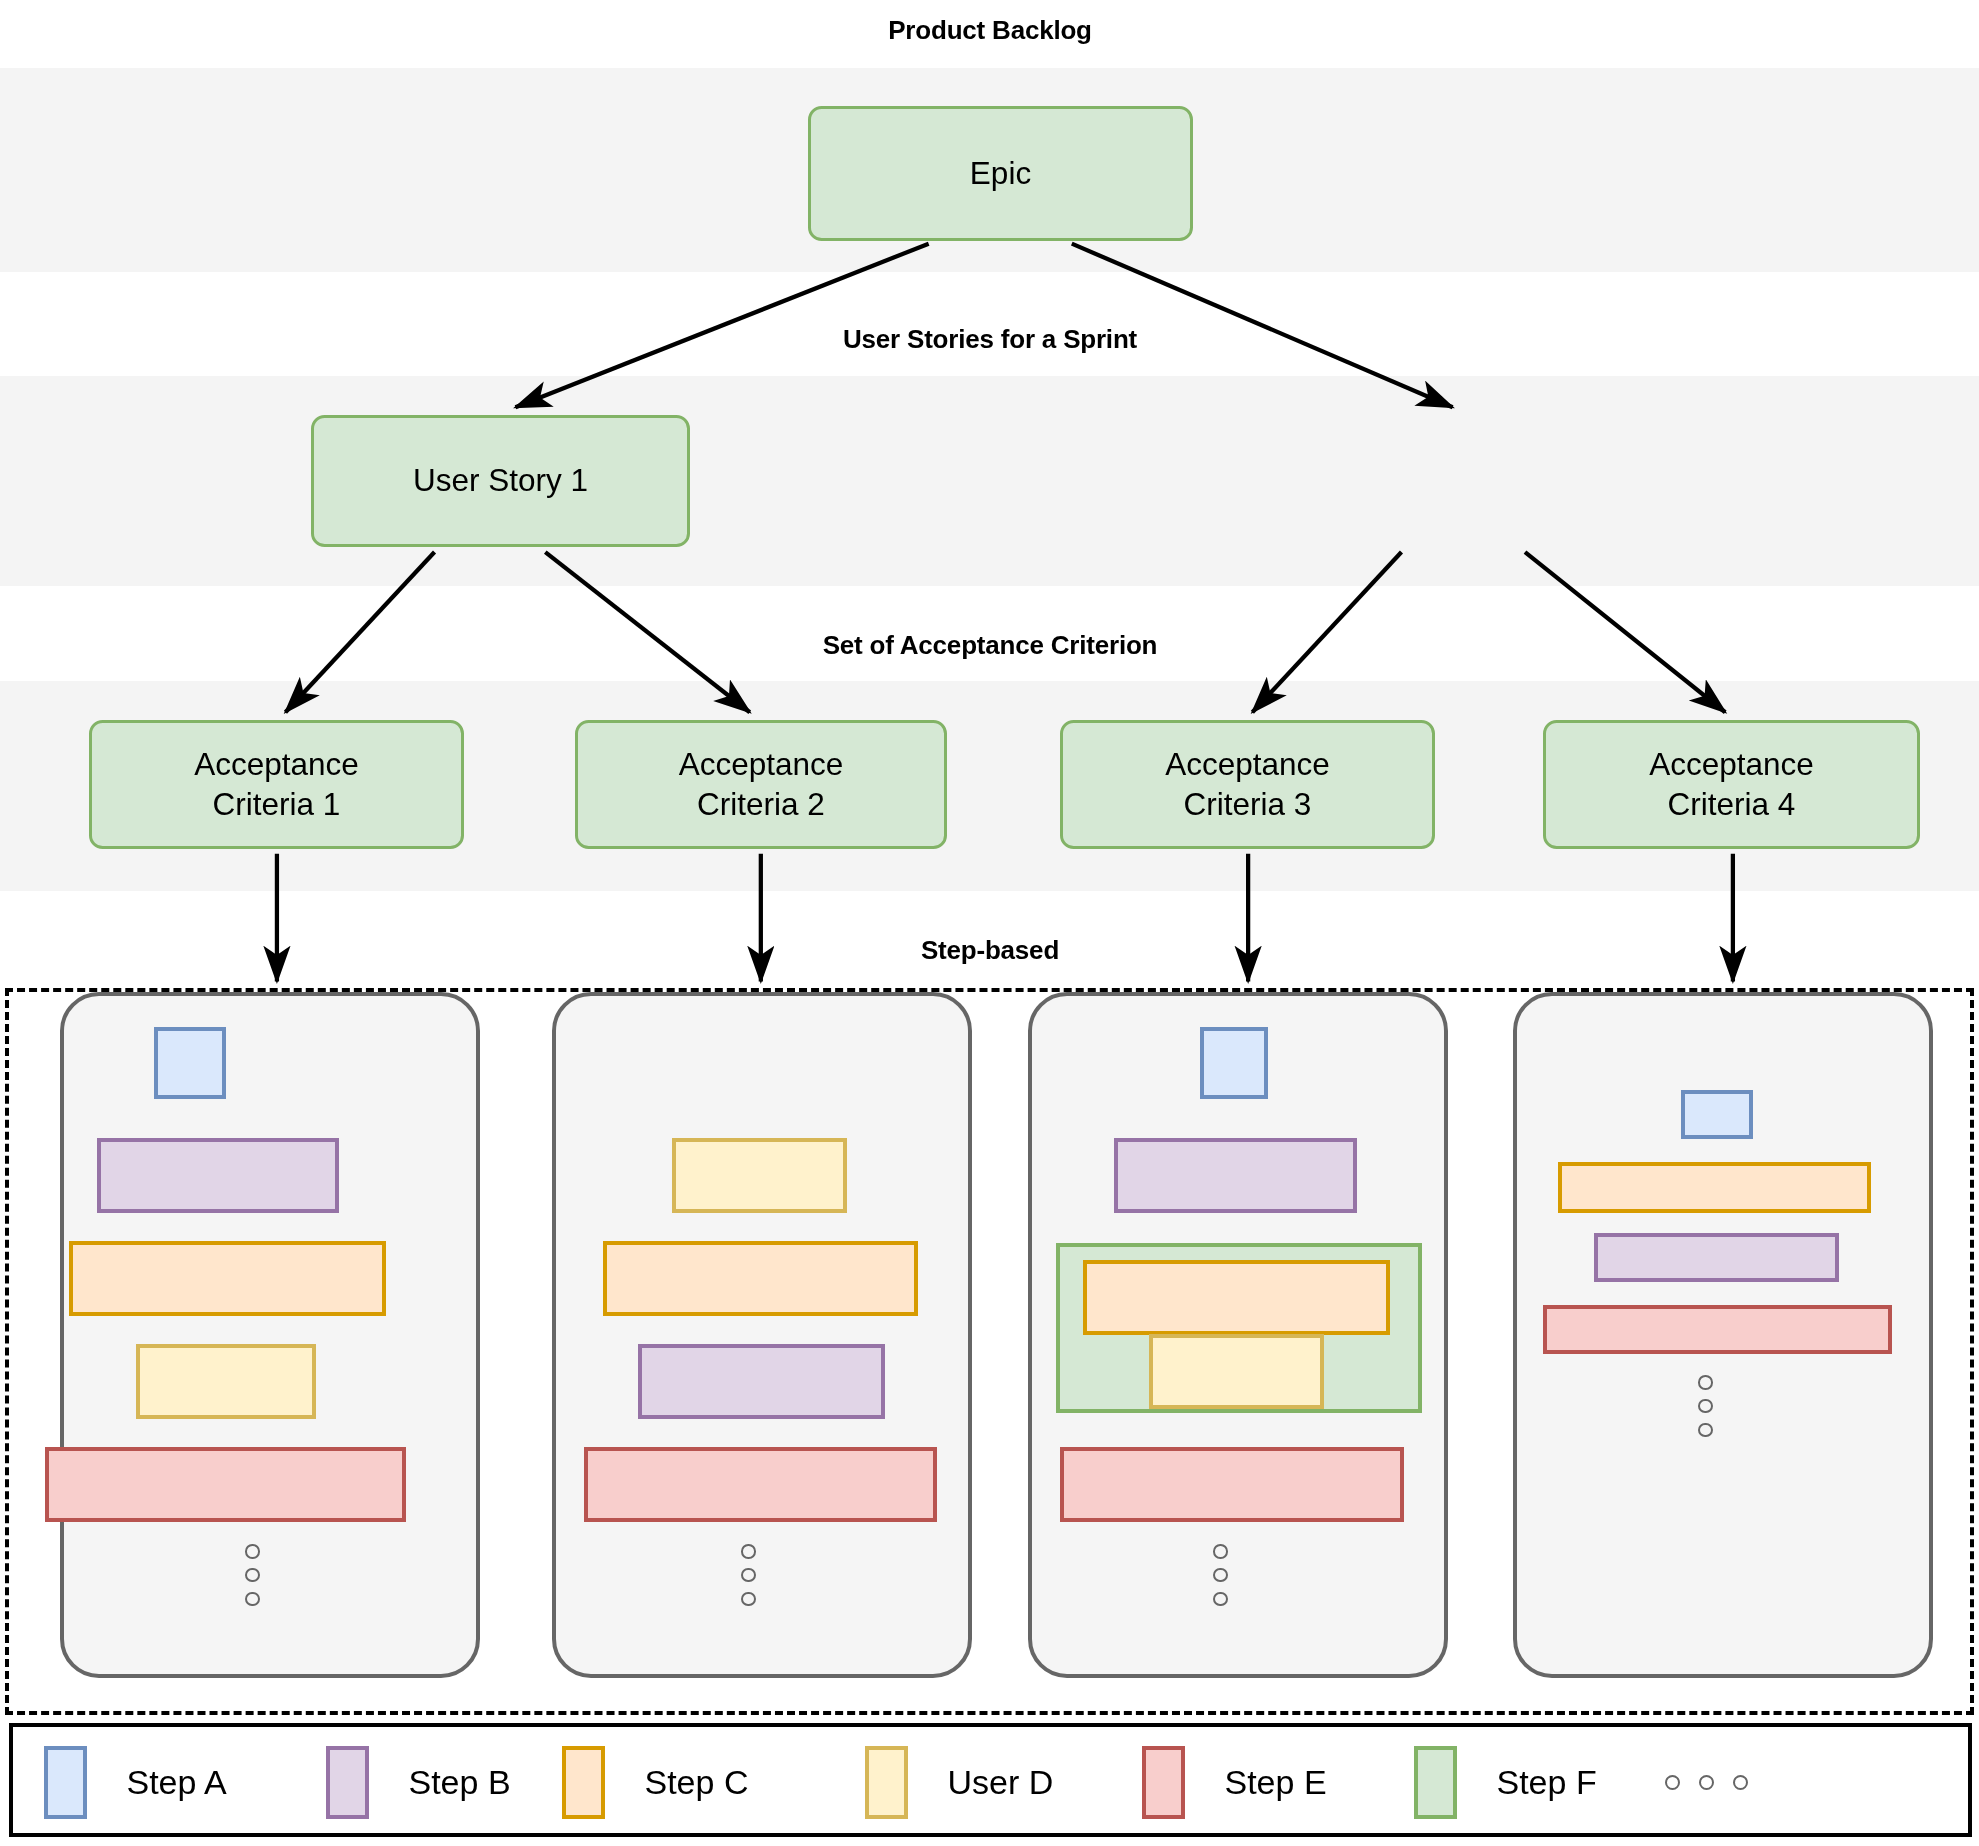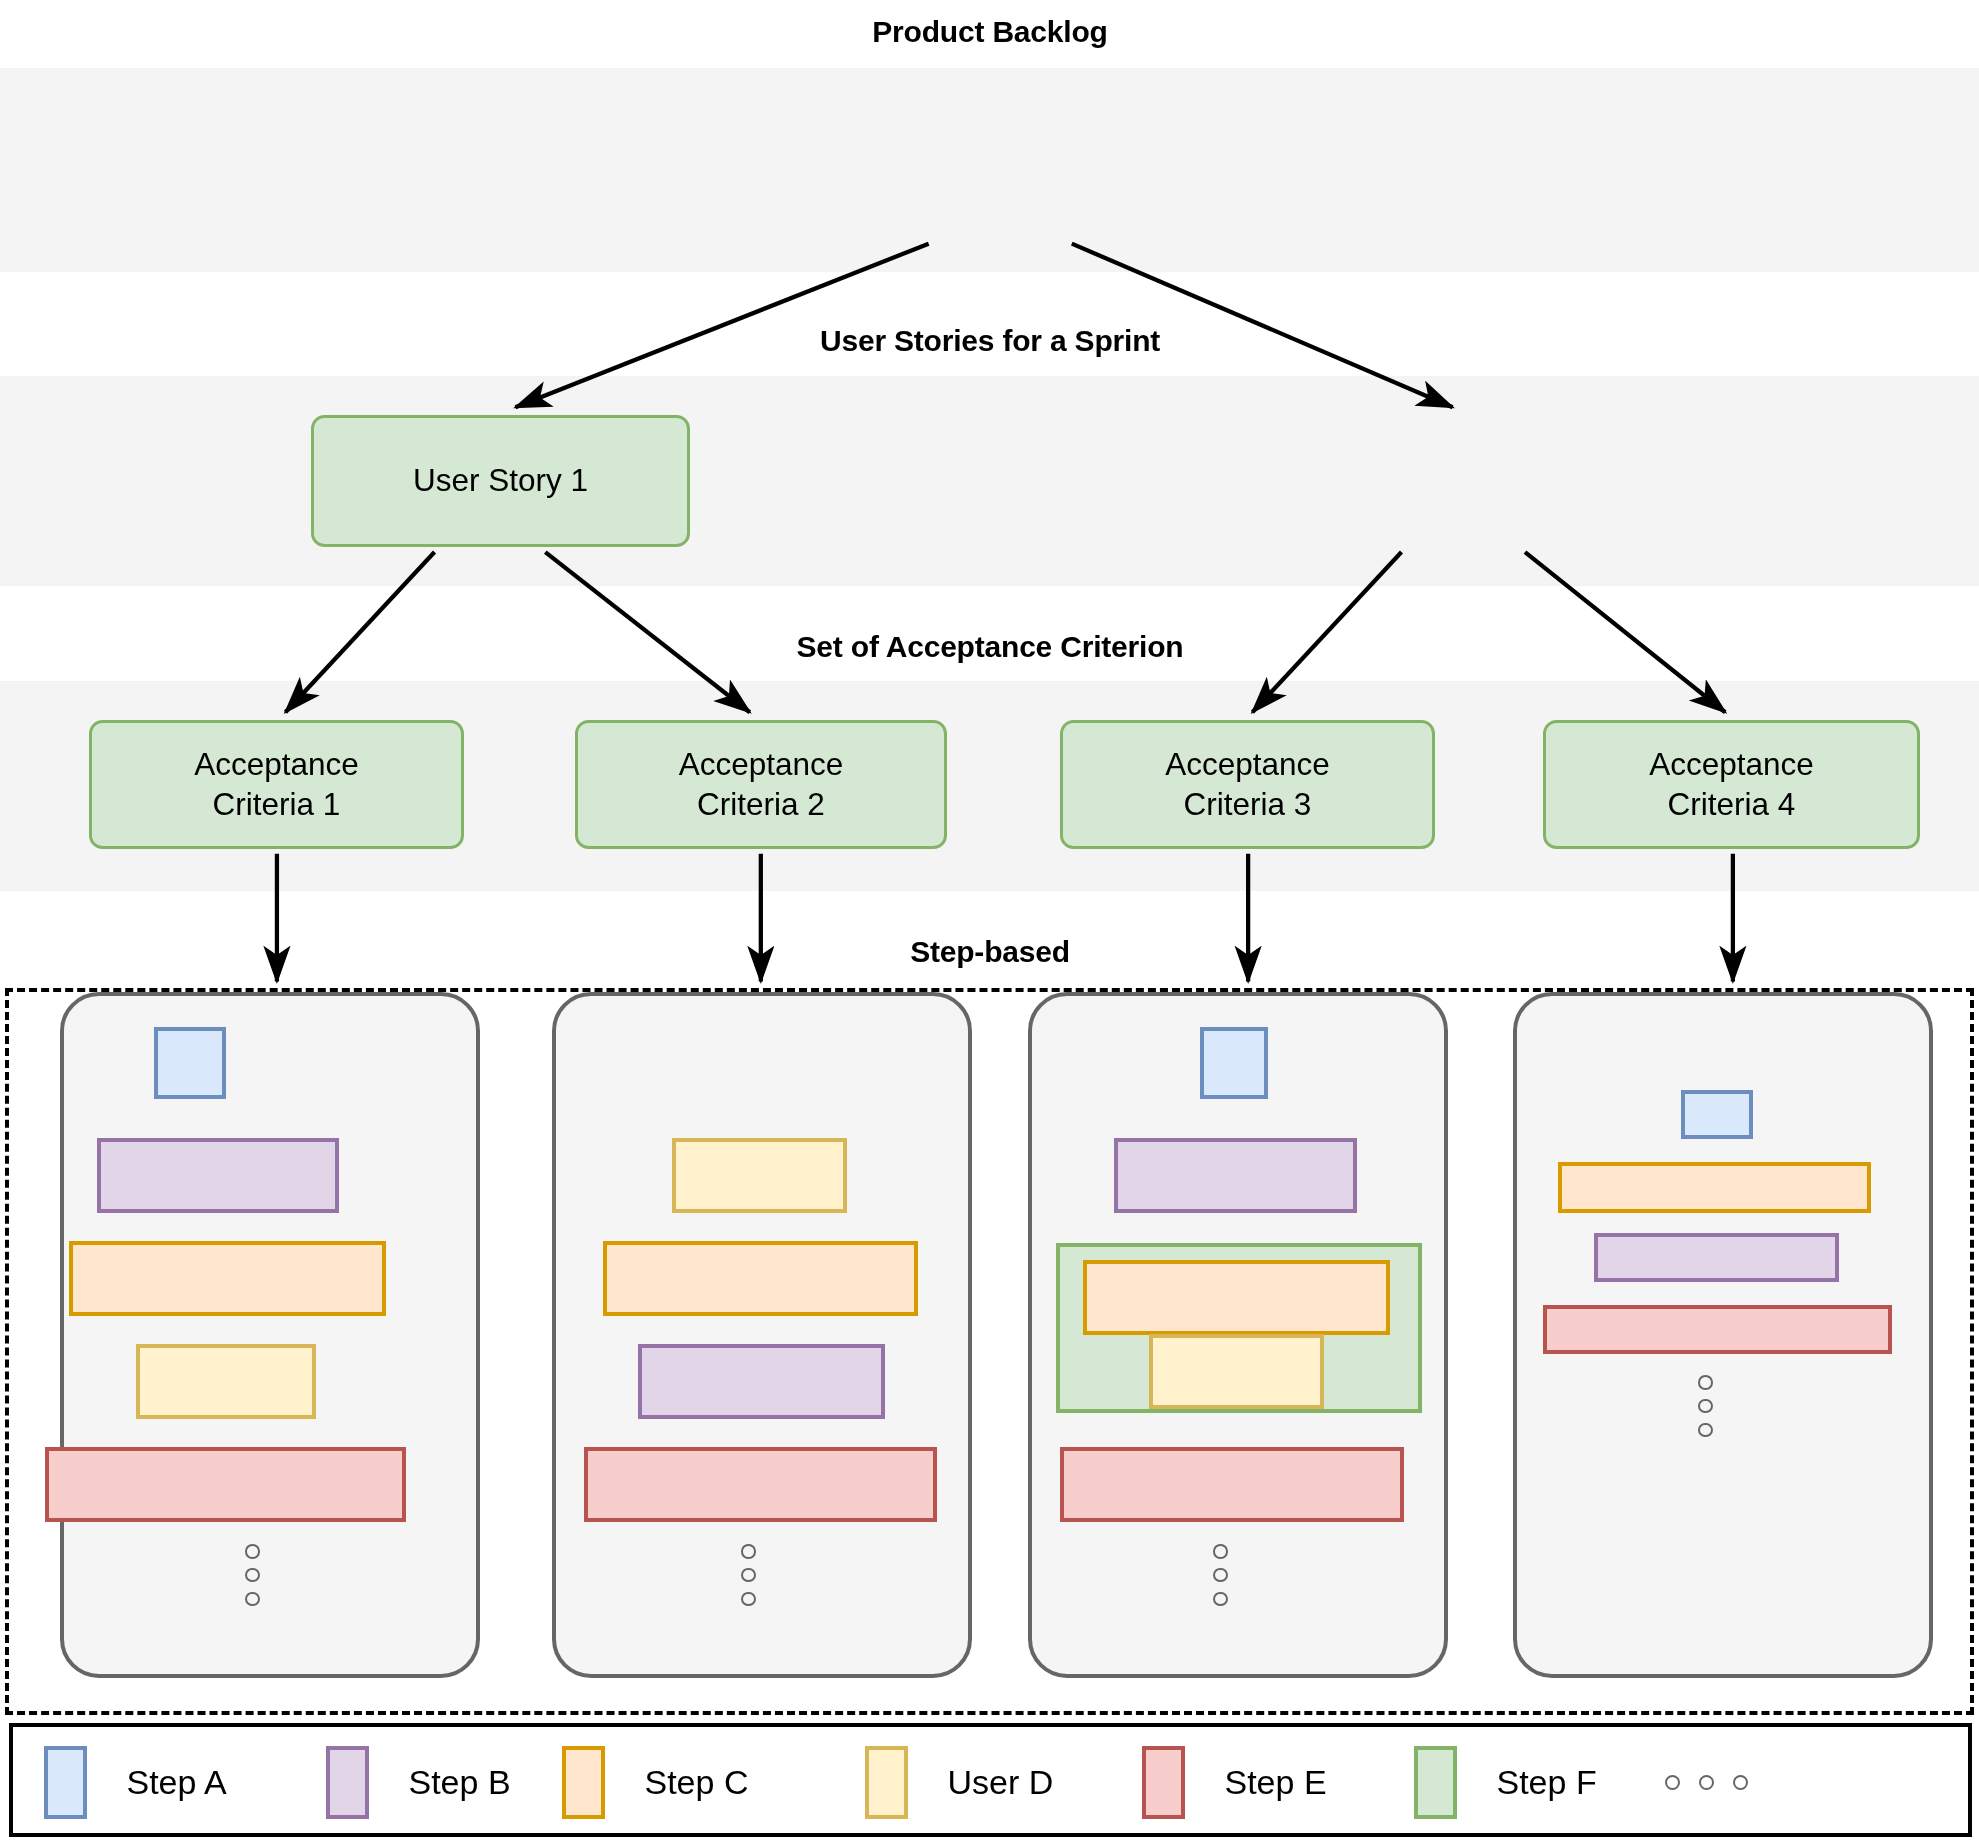--- a/index.html
+++ b/index.html
@@ -18,21 +18,21 @@
   .band{position:absolute;left:0;width:1980px;background:#f4f4f4;}
   #band-1{top:68px;height:204px;}
   #band-2{top:376px;height:210px;}
   #band-3{top:681px;height:210px;}
 
   
   .section-title{
     position:absolute;
     text-align:center;
     font-weight:bold;
-    font-size:30px;
+    font-size:26px;
     letter-spacing:-0.2px;
     color:#000;
     white-space:nowrap;
     transform:translateX(-50%);
   }
   #title-product-backlog{left:990px;top:15.3px;}
   #title-user-stories{left:990px;top:324px;}
   #title-acceptance{left:990px;top:630px;}
   #title-step-based{left:990px;top:935px;}
 
@@ -178,20 +178,23 @@
       <path d="M1465,1002 L1465,1152"></path>
       <path d="M2034,1002 L2034,1152"></path>
     </g>
   </svg>
 
   <div class="section-title" id="title-product-backlog">Product Backlog</div>
   <div class="section-title" id="title-user-stories">User Stories for a Sprint</div>
   <div class="section-title" id="title-acceptance">Set of Acceptance Criterion</div>
   <div class="section-title" id="title-step-based">Step-based</div>
 
+  <div class="node" id="node-epic">
+    <span>Epic</span>
+  </div>
   <div class="node" id="node-us-1">
     <span>User Story 1</span>
   </div>
   <div class="node" id="node-ac-1">
     <span class="ml">Acceptance<br>Criteria 1</span>
   </div>
   <div class="node" id="node-ac-2">
     <span class="ml">Acceptance<br>Criteria 2</span>
   </div>
   <div class="node" id="node-ac-3">

